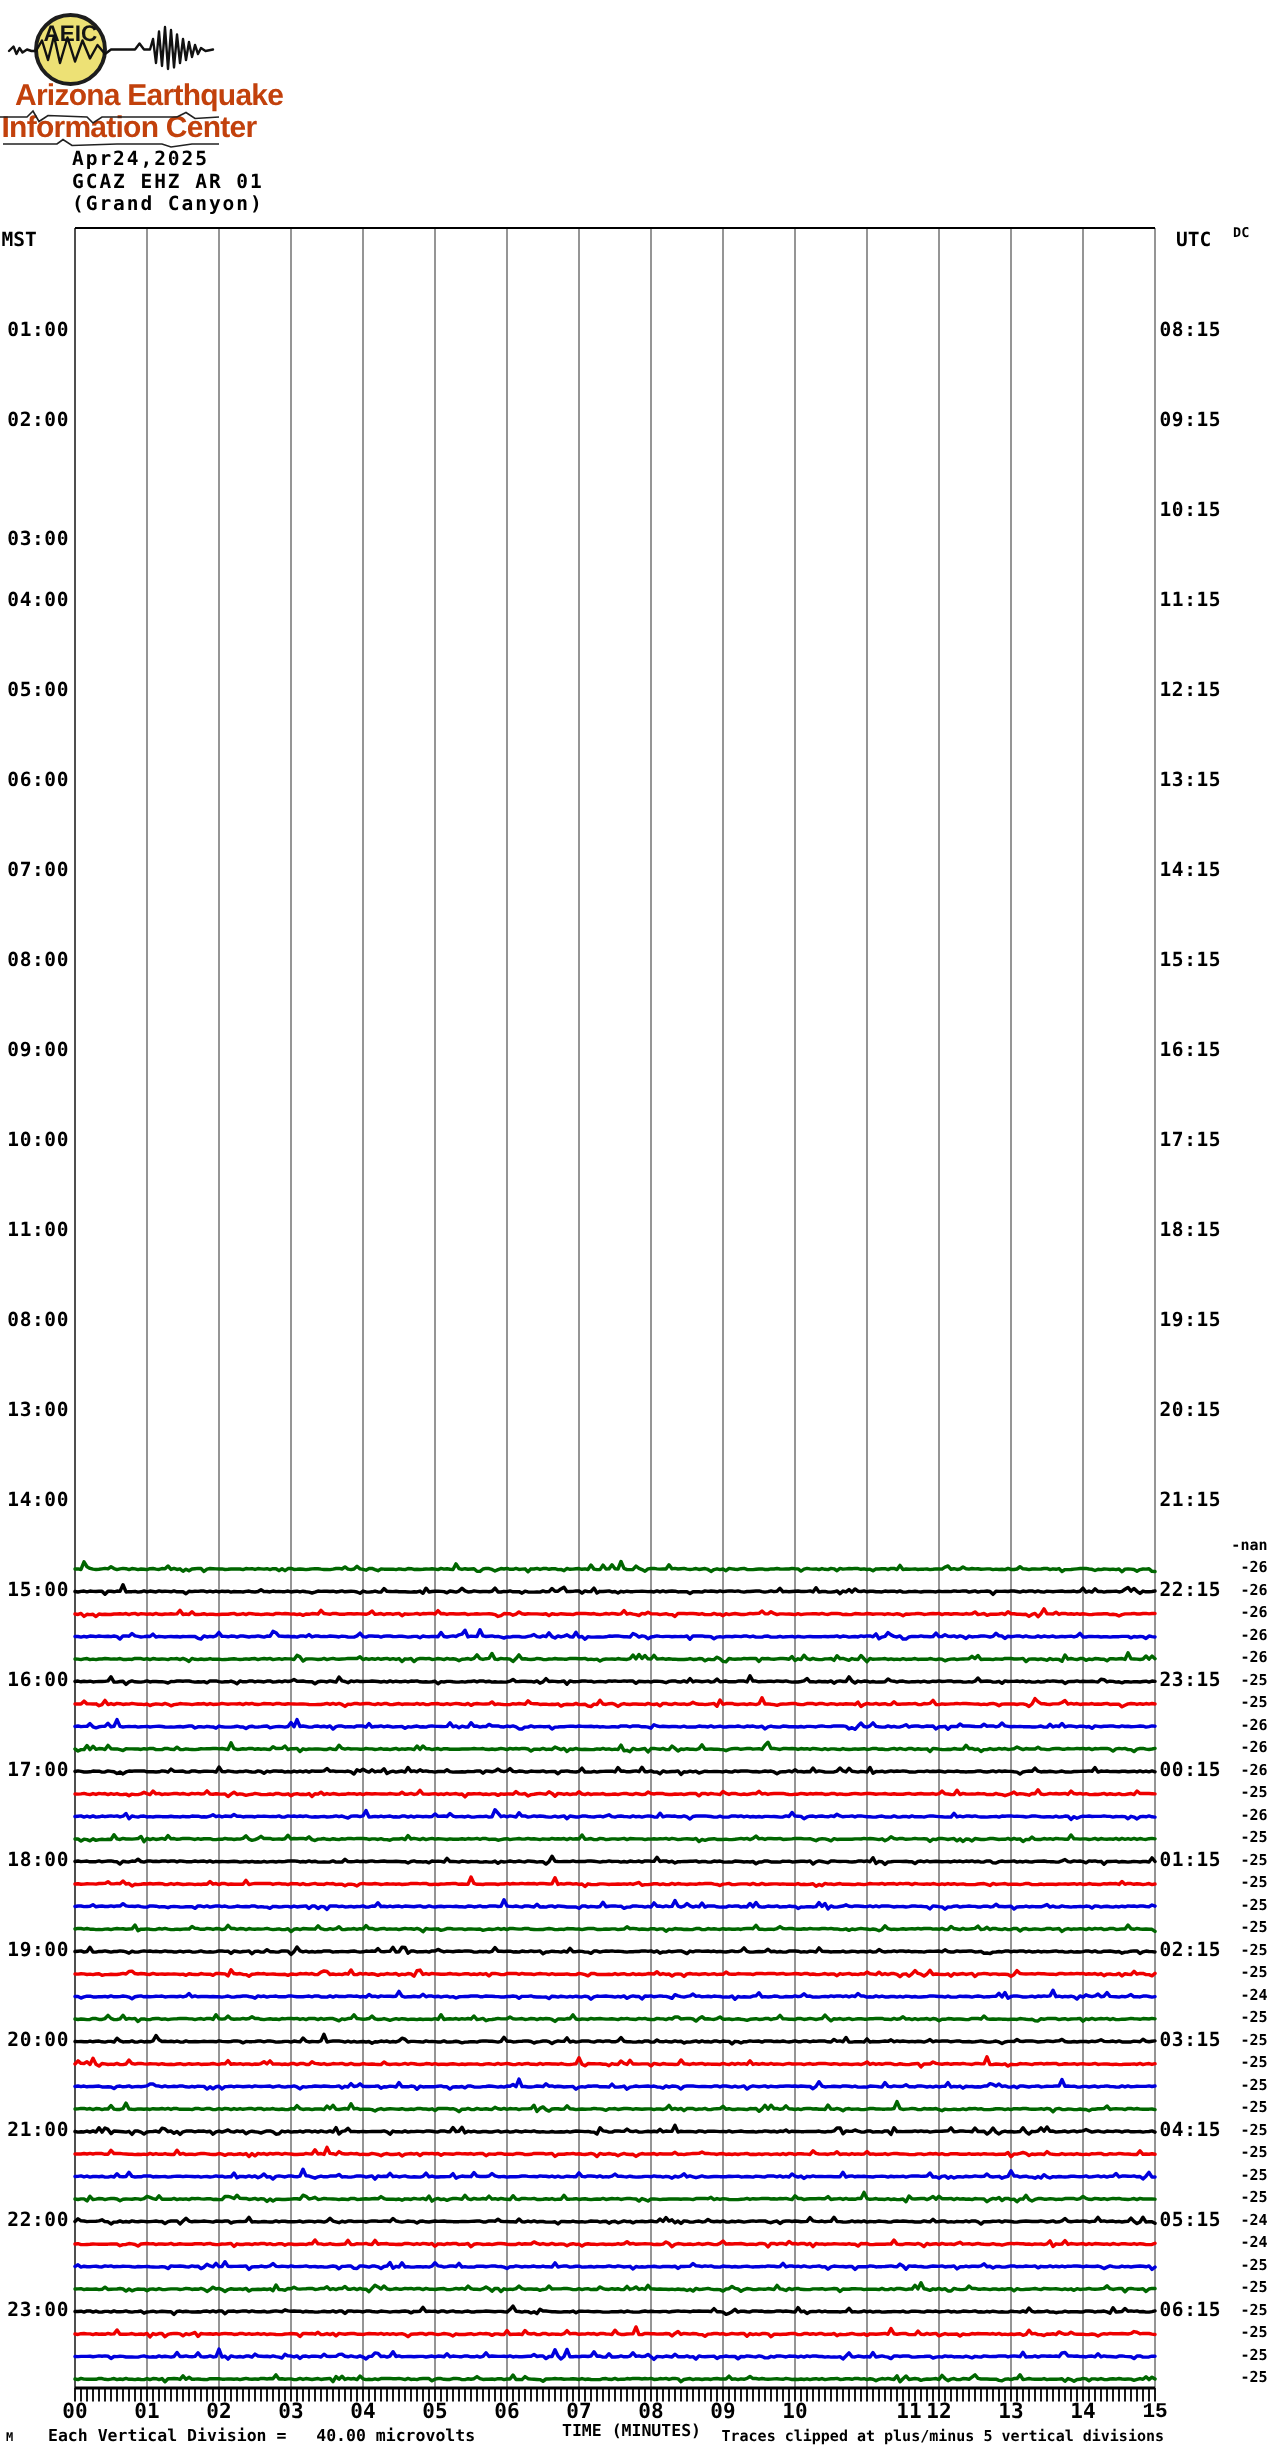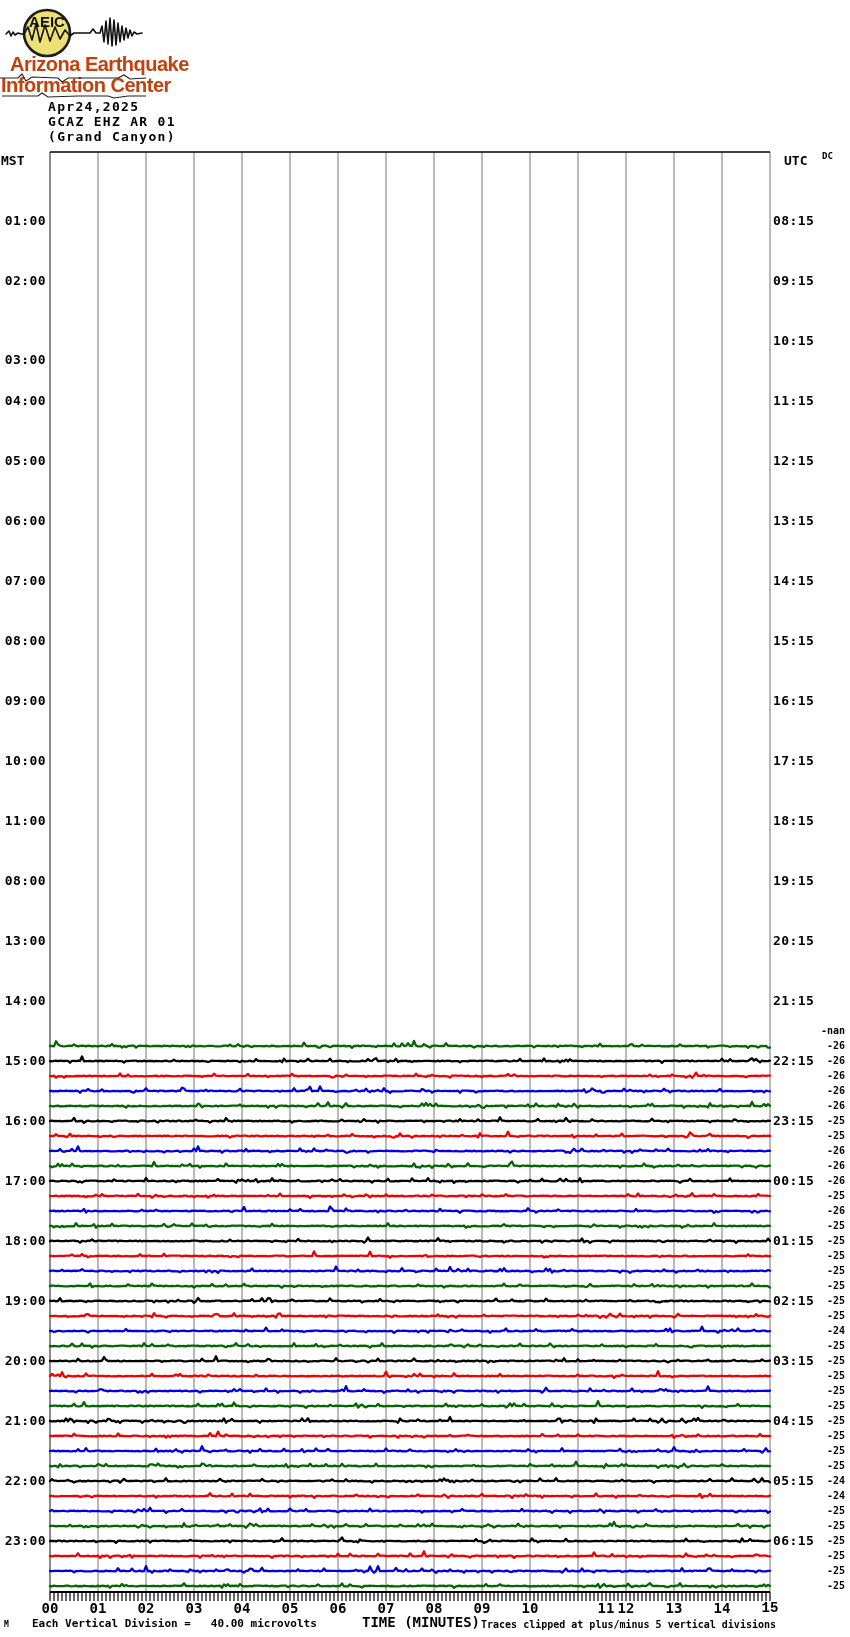--- a/index.html
+++ b/index.html
@@ -12,21 +12,21 @@
   #org-line1{left:10px;top:53px;}
   #org-line2{left:1px;top:74px;}
   #title-block{left:48px;top:99px;line-height:15px;font-size:13px;letter-spacing:1.3px;white-space:pre;}
   #mst-header{left:1px;top:153px;font-size:13px;}
   #utc-header{left:784px;top:153px;font-size:13px;}
   #dc-header{left:822px;top:151px;font-size:9px;}
   .hour-label{width:44px;text-align:right;font-size:13px;line-height:15px;letter-spacing:0.4px;}
   .utc-label{width:50px;text-align:left;font-size:13px;line-height:15px;letter-spacing:0.4px;}
   .dc-label{width:46px;text-align:right;font-size:10px;line-height:12px;}
   .xtick-label{width:30px;text-align:center;font-size:14px;line-height:14px;}
-  #xaxis-title{top:1614px;left:421px;transform:translateX(-50%);font-size:14px;letter-spacing:0px;white-space:nowrap;}
+  #xaxis-title{top:1614px;left:421px;transform:translateX(-50%);font-size:11px;letter-spacing:0px;white-space:nowrap;}
   #scale-note{left:32px;top:1617px;font-size:11px;white-space:pre;}
   #clip-note{left:481px;top:1619px;font-size:10px;white-space:nowrap;}
   #corner-mark{left:4px;top:1620px;font-size:8px;}
   svg{display:block;}
 </style>
 </head>
 <body>
 
 <div id="page">
 

